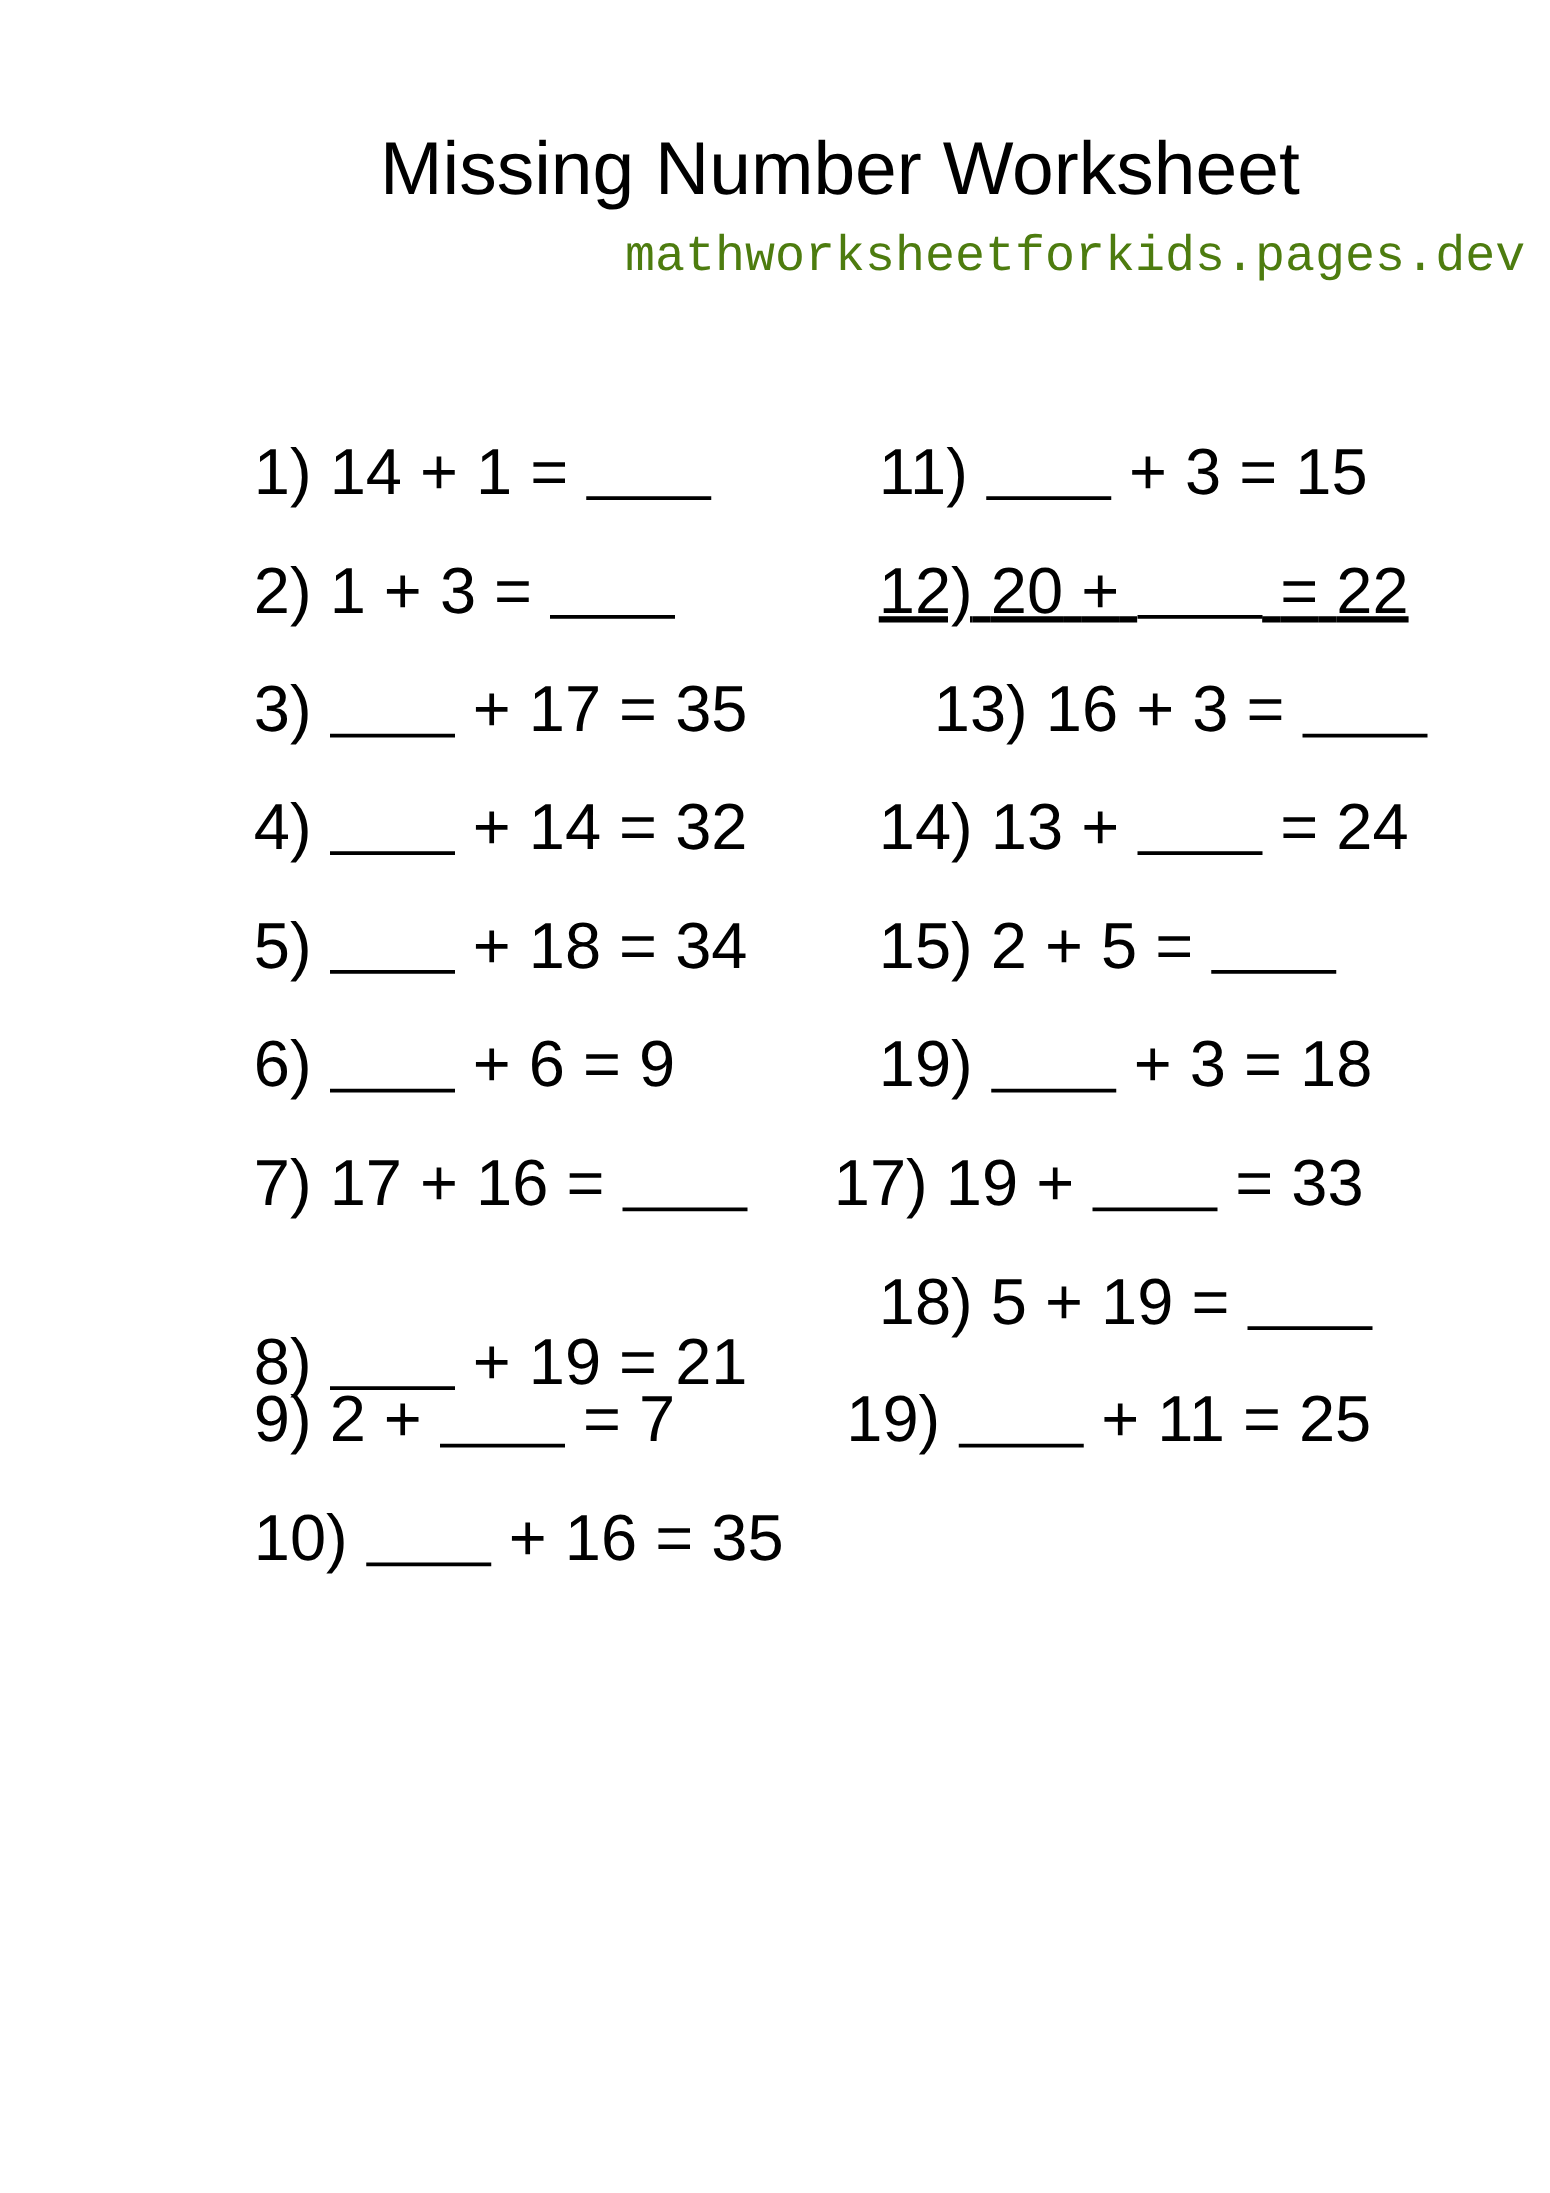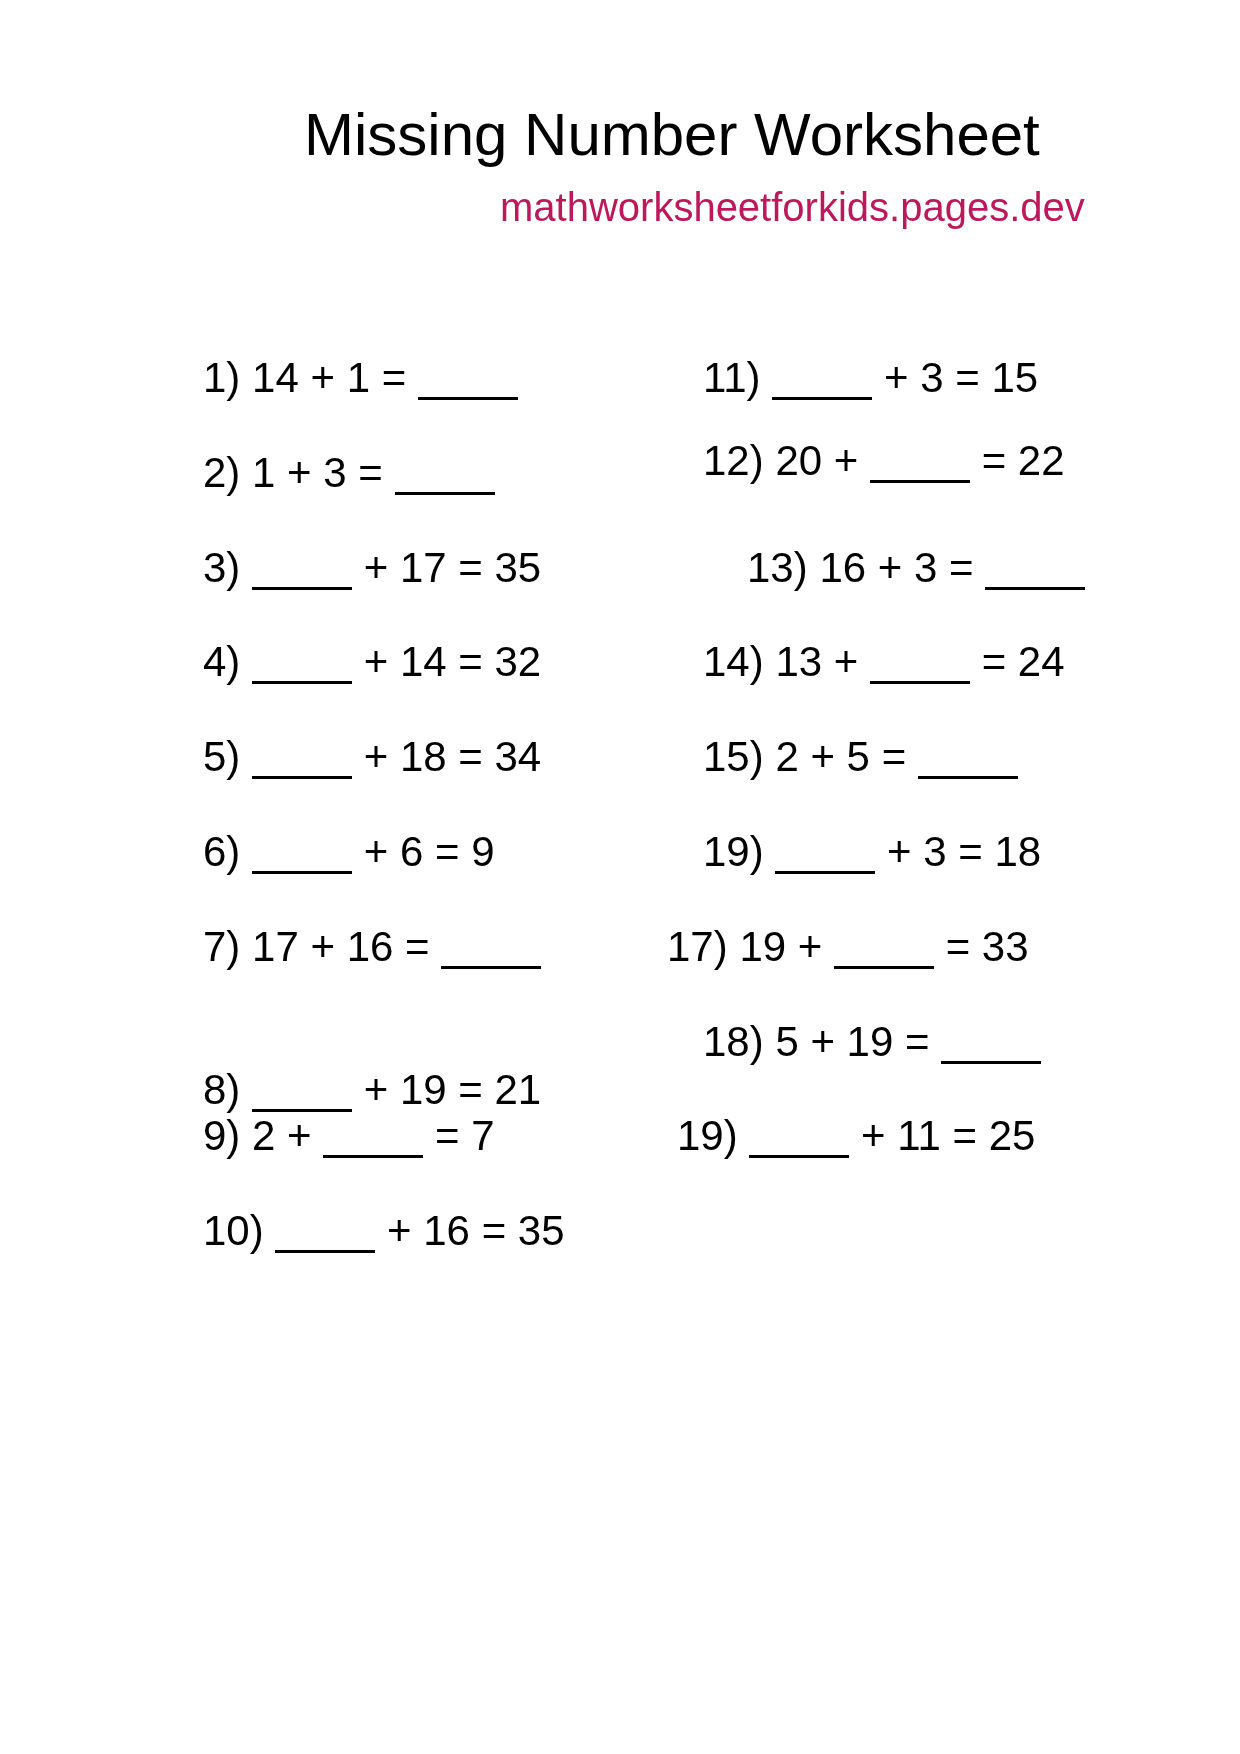--- a/index.html
+++ b/index.html
@@ -24,30 +24,31 @@
       white-space: nowrap;
       color: #000000;
     }
     .subtitle {
       position: absolute;
       left: 500px;
       top: 187px;
       font-size: 40px;
       line-height: 40px;
       white-space: nowrap;
-      color: #be185d;
+      color: #4d7c0f;
+      font-family: Liberation Mono, monospace;
     }
     .column {
       position: absolute;
       top: 0;
       left: 0;
     }
     .problem {
       position: absolute;
-      font-size: 42px;
+      font-size: 52px;
       line-height: 42px;
       white-space: nowrap;
       color: #000000;
     }
     .num { }
     .blank {
       display: inline-block;
       width: 100px;
       height: 42px;
       vertical-align: top;
@@ -75,21 +76,21 @@
       <div class="problem" style="left: 203px; top: 451.8px;"><span class="num">2)</span> <span>1</span> <span>+</span> <span>3</span> <span>=</span> <span class="blank"></span></div>
       <div class="problem" style="left: 203px; top: 546.6px;"><span class="num">3)</span> <span class="blank"></span> <span>+</span> <span>17</span> <span>=</span> <span>35</span></div>
       <div class="problem" style="left: 203px; top: 641.4px;"><span class="num">4)</span> <span class="blank"></span> <span>+</span> <span>14</span> <span>=</span> <span>32</span></div>
       <div class="problem" style="left: 203px; top: 736.2px;"><span class="num">5)</span> <span class="blank"></span> <span>+</span> <span>18</span> <span>=</span> <span>34</span></div>
       <div class="problem" style="left: 203px; top: 831px;"><span class="num">6)</span> <span class="blank"></span> <span>+</span> <span>6</span> <span>=</span> <span>9</span></div>
       <div class="problem" style="left: 203px; top: 925.8px;"><span class="num">7)</span> <span>17</span> <span>+</span> <span>16</span> <span>=</span> <span class="blank"></span></div>
       <div class="problem" style="left: 203px; top: 1020.6px; margin-top: 48px;"><span class="num">8)</span> <span class="blank"></span> <span>+</span> <span>19</span> <span>=</span> <span>21</span></div>
       <div class="problem" style="left: 203px; top: 1115.4px;"><span class="num">9)</span> <span>2</span> <span>+</span> <span class="blank"></span> <span>=</span> <span>7</span></div>
       <div class="problem" style="left: 203px; top: 1210.2px;"><span class="num">10)</span> <span class="blank"></span> <span>+</span> <span>16</span> <span>=</span> <span>35</span></div>
       <div class="problem" style="left: 703px; top: 357px;"><span class="num">11)</span> <span class="blank"></span> <span>+</span> <span>3</span> <span>=</span> <span>15</span></div>
-      <div class="problem" style="left: 703px; top: 440px;"><span class="num">12)</span> <span>20</span> <span>+</span> <span class="blank"></span> <span>=</span> <span>22</span></div>
+      <div class="problem" style="left: 703px; top: 452px; text-decoration: underline;"><span class="num">12)</span> <span>20</span> <span>+</span> <span class="blank"></span> <span>=</span> <span>22</span></div>
       <div class="problem" style="left: 703px; top: 546.6px; margin-left: 44px;"><span class="num">13)</span> <span>16</span> <span>+</span> <span>3</span> <span>=</span> <span class="blank"></span></div>
       <div class="problem" style="left: 703px; top: 641.4px;"><span class="num">14)</span> <span>13</span> <span>+</span> <span class="blank"></span> <span>=</span> <span>24</span></div>
       <div class="problem" style="left: 703px; top: 736.2px;"><span class="num">15)</span> <span>2</span> <span>+</span> <span>5</span> <span>=</span> <span class="blank"></span></div>
       <div class="problem" style="left: 703px; top: 831px;"><span class="num">19)</span> <span class="blank"></span> <span>+</span> <span>3</span> <span>=</span> <span>18</span></div>
       <div class="problem" style="left: 667px; top: 925.8px;"><span class="num">17)</span> <span>19</span> <span>+</span> <span class="blank"></span> <span>=</span> <span>33</span></div>
       <div class="problem" style="left: 703px; top: 1020.6px;"><span class="num">18)</span> <span>5</span> <span>+</span> <span>19</span> <span>=</span> <span class="blank"></span></div>
       <div class="problem" style="left: 677px; top: 1115.4px;"><span class="num">19)</span> <span class="blank"></span> <span>+</span> <span>11</span> <span>=</span> <span>25</span></div>
     </div>
 </div>
 

